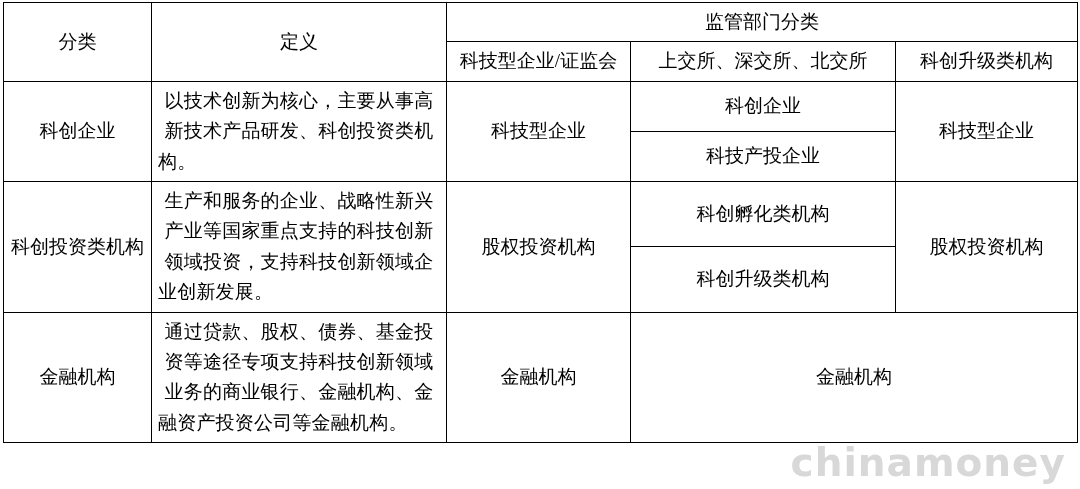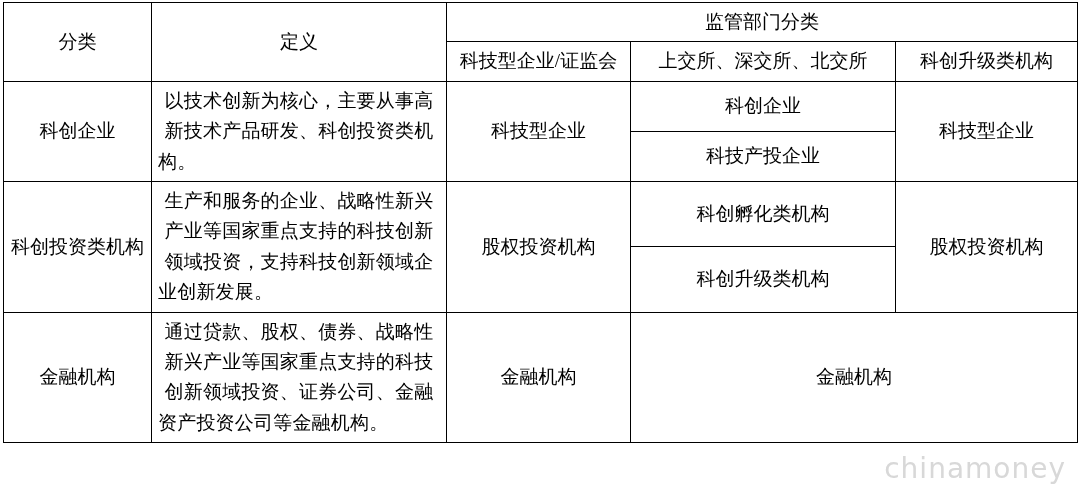--- a/index.html
+++ b/index.html
@@ -62,24 +62,24 @@
   .row-tall td { height: 96px; }
   .subcell {
     height: 48px;
   }
 
   .watermark {
     position: absolute;
     right: 14px;
     bottom: 6px;
     font-family: "DejaVu Sans", "Liberation Sans", sans-serif;
-    font-size: 28px;
+    font-size: 39px;
     color: #d8d8d8;
     letter-spacing: 1px;
-    font-weight: 400;
+    font-weight: 700;
     pointer-events: none;
     user-select: none;
   }
 </style>
 </head>
 <body>
 
 <div class="sheet">
 
   <table class="main">
@@ -121,21 +121,21 @@
         <td rowspan="2">股权投资机构</td>
         <td class="subcell">科创孵化类机构</td>
         <td rowspan="2">股权投资机构</td>
       </tr>
       <tr>
         <td class="subcell">科创升级类机构</td>
       </tr>
 
       <tr class="row-tall">
         <td>金融机构</td>
-        <td class="def-cell">通过贷款、股权、债券、战略性新兴产业等国家重点支持的科技创新领域投资、证券公司、金融资产投资公司等金融机构。</td>
+        <td class="def-cell">通过贷款、股权、债券、基金投资等途径专项支持科技创新领域业务的商业银行、金融机构、金融资产投资公司等金融机构。</td>
         <td>金融机构</td>
         <td colspan="2">金融机构</td>
       </tr>
 
     </tbody>
   </table>
 
   <div class="watermark">chinamoney</div>
 </div>
 

